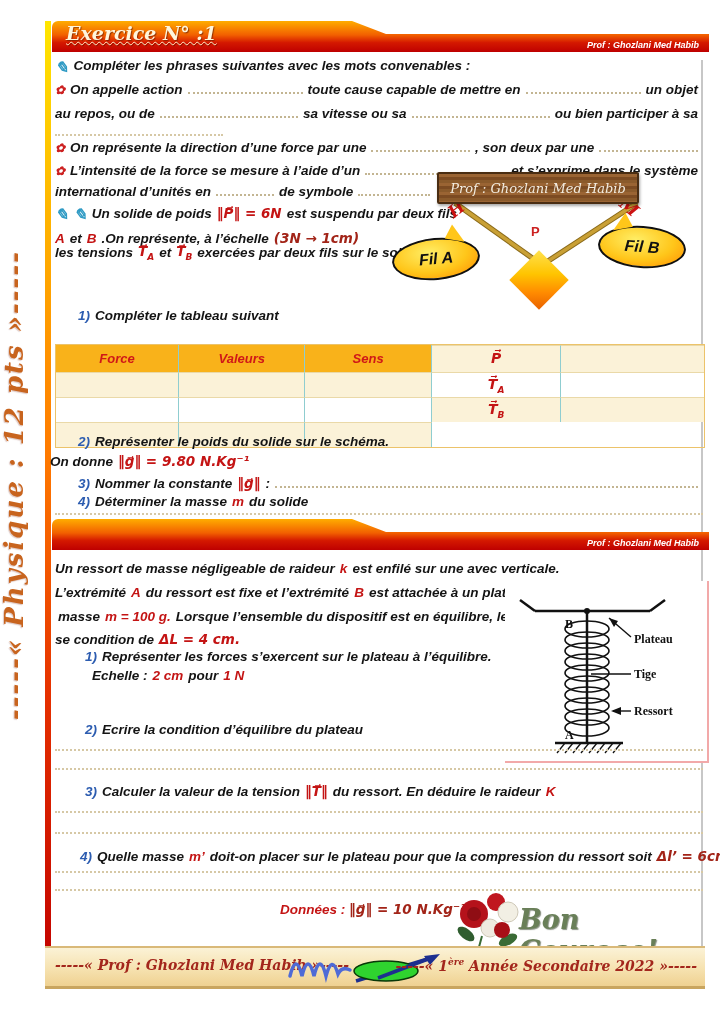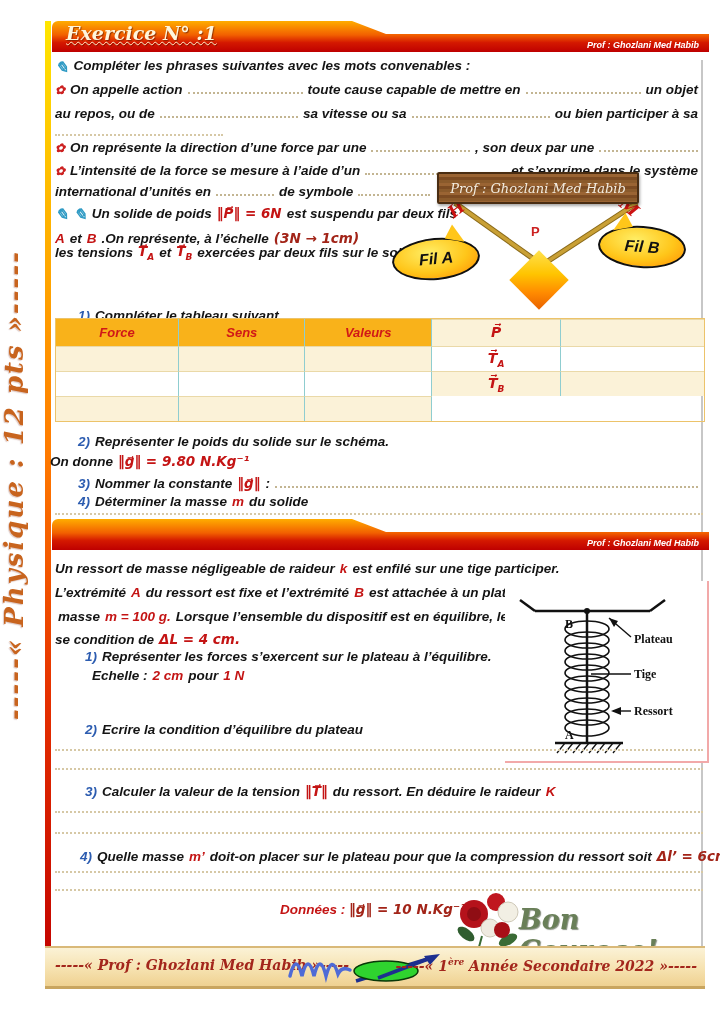--- a/index.html
+++ b/index.html
@@ -45,21 +45,21 @@
   .dots.fx{flex:0 0 auto;}
   .ansline{position:absolute;border-bottom:2px dotted #d6c8a5;height:1px;}
   .red{color:#C41414;}
   .dred{color:#A22418;}
   .num{color:#2C5CB0;margin-right:16px;}
   .math{font-family:"DejaVu Sans",sans-serif;}
   .bullet-icon{color:#CC2020;font-size:12px;margin-right:7px;align-self:center;}
   .pen-icon{color:#2E9AC4;font-size:16px;margin-right:6px;align-self:center;}
   sub{font-size:9px;}
   
-  .tbl{position:absolute;left:55px;top:318px;width:648px;display:grid;
+  .tbl{position:absolute;left:55px;top:344px;width:648px;display:grid;
     grid-template-columns:19% 19.5% 19.5% 20% 22%;
     grid-template-rows:27px 25px 25px 25px;
     border:1px solid #ecc36a;}
   .tbl .c{display:flex;align-items:center;justify-content:center;border-right:1px solid #8fcdd0;}
   .tbl .c:nth-child(5n){border-right:none;}
   .tbl .th{background:#F9B21A;color:#D01818;font-weight:bold;font-style:italic;font-size:13px;}
   .tbl .td{border-top:1px solid #ead9a8;}
   .tbl .row-a{background:#FBF2D8;}
   .tbl .row-b{background:#ffffff;}
   .tbl .sym{color:#C41414;font-weight:bold;font-style:italic;font-size:14px;}
@@ -202,22 +202,22 @@
     <span>Fil B</span>
   </div>
 
 <div class="line" style="left:78px;top:308px;">
   <span class="num">1)</span>
   <span>Compléter le tableau suivant</span>
 </div>
 
 <div class="tbl">
   <div class="c th">Force</div>
+  <div class="c th">Valeurs</div>
   <div class="c th">Sens</div>
-  <div class="c th">Valeurs</div>
 
   <div class="c td row-a">
       <span class="sym math"><span>P⃗</span><sub></sub></span>
     </div>
   <div class="c td row-a"></div>
   <div class="c td row-a"></div>
   <div class="c td row-a"></div>
   <div class="c td row-a"></div>
 
   <div class="c td row-b">
@@ -264,21 +264,21 @@
 
 <div class="ansline" style="left:55px;top:512px;width:648px;"></div>
 
 <div class="banner" style="top:519px;">
   <span class="prof">Prof : Ghozlani Med Habib</span>
 </div>
 
 <div class="line" style="left:55px;top:561px;">
   <span>Un ressort de masse négligeable de raideur</span>
   <span class="red">k</span>
-  <span>est enfilé sur une tige participer.</span>
+  <span>est enfilé sur une avec verticale.</span>
 </div>
 <div class="line" style="left:55px;top:585px;">
   <span>L’extrémité</span>
   <span class="red">A</span>
   <span>du ressort est fixe et l’extrémité</span>
   <span class="red">B</span>
   <span>est attachée à un plateau de</span>
 </div>
 <div class="line" style="left:58px;top:609px;">
   <span>masse</span>

